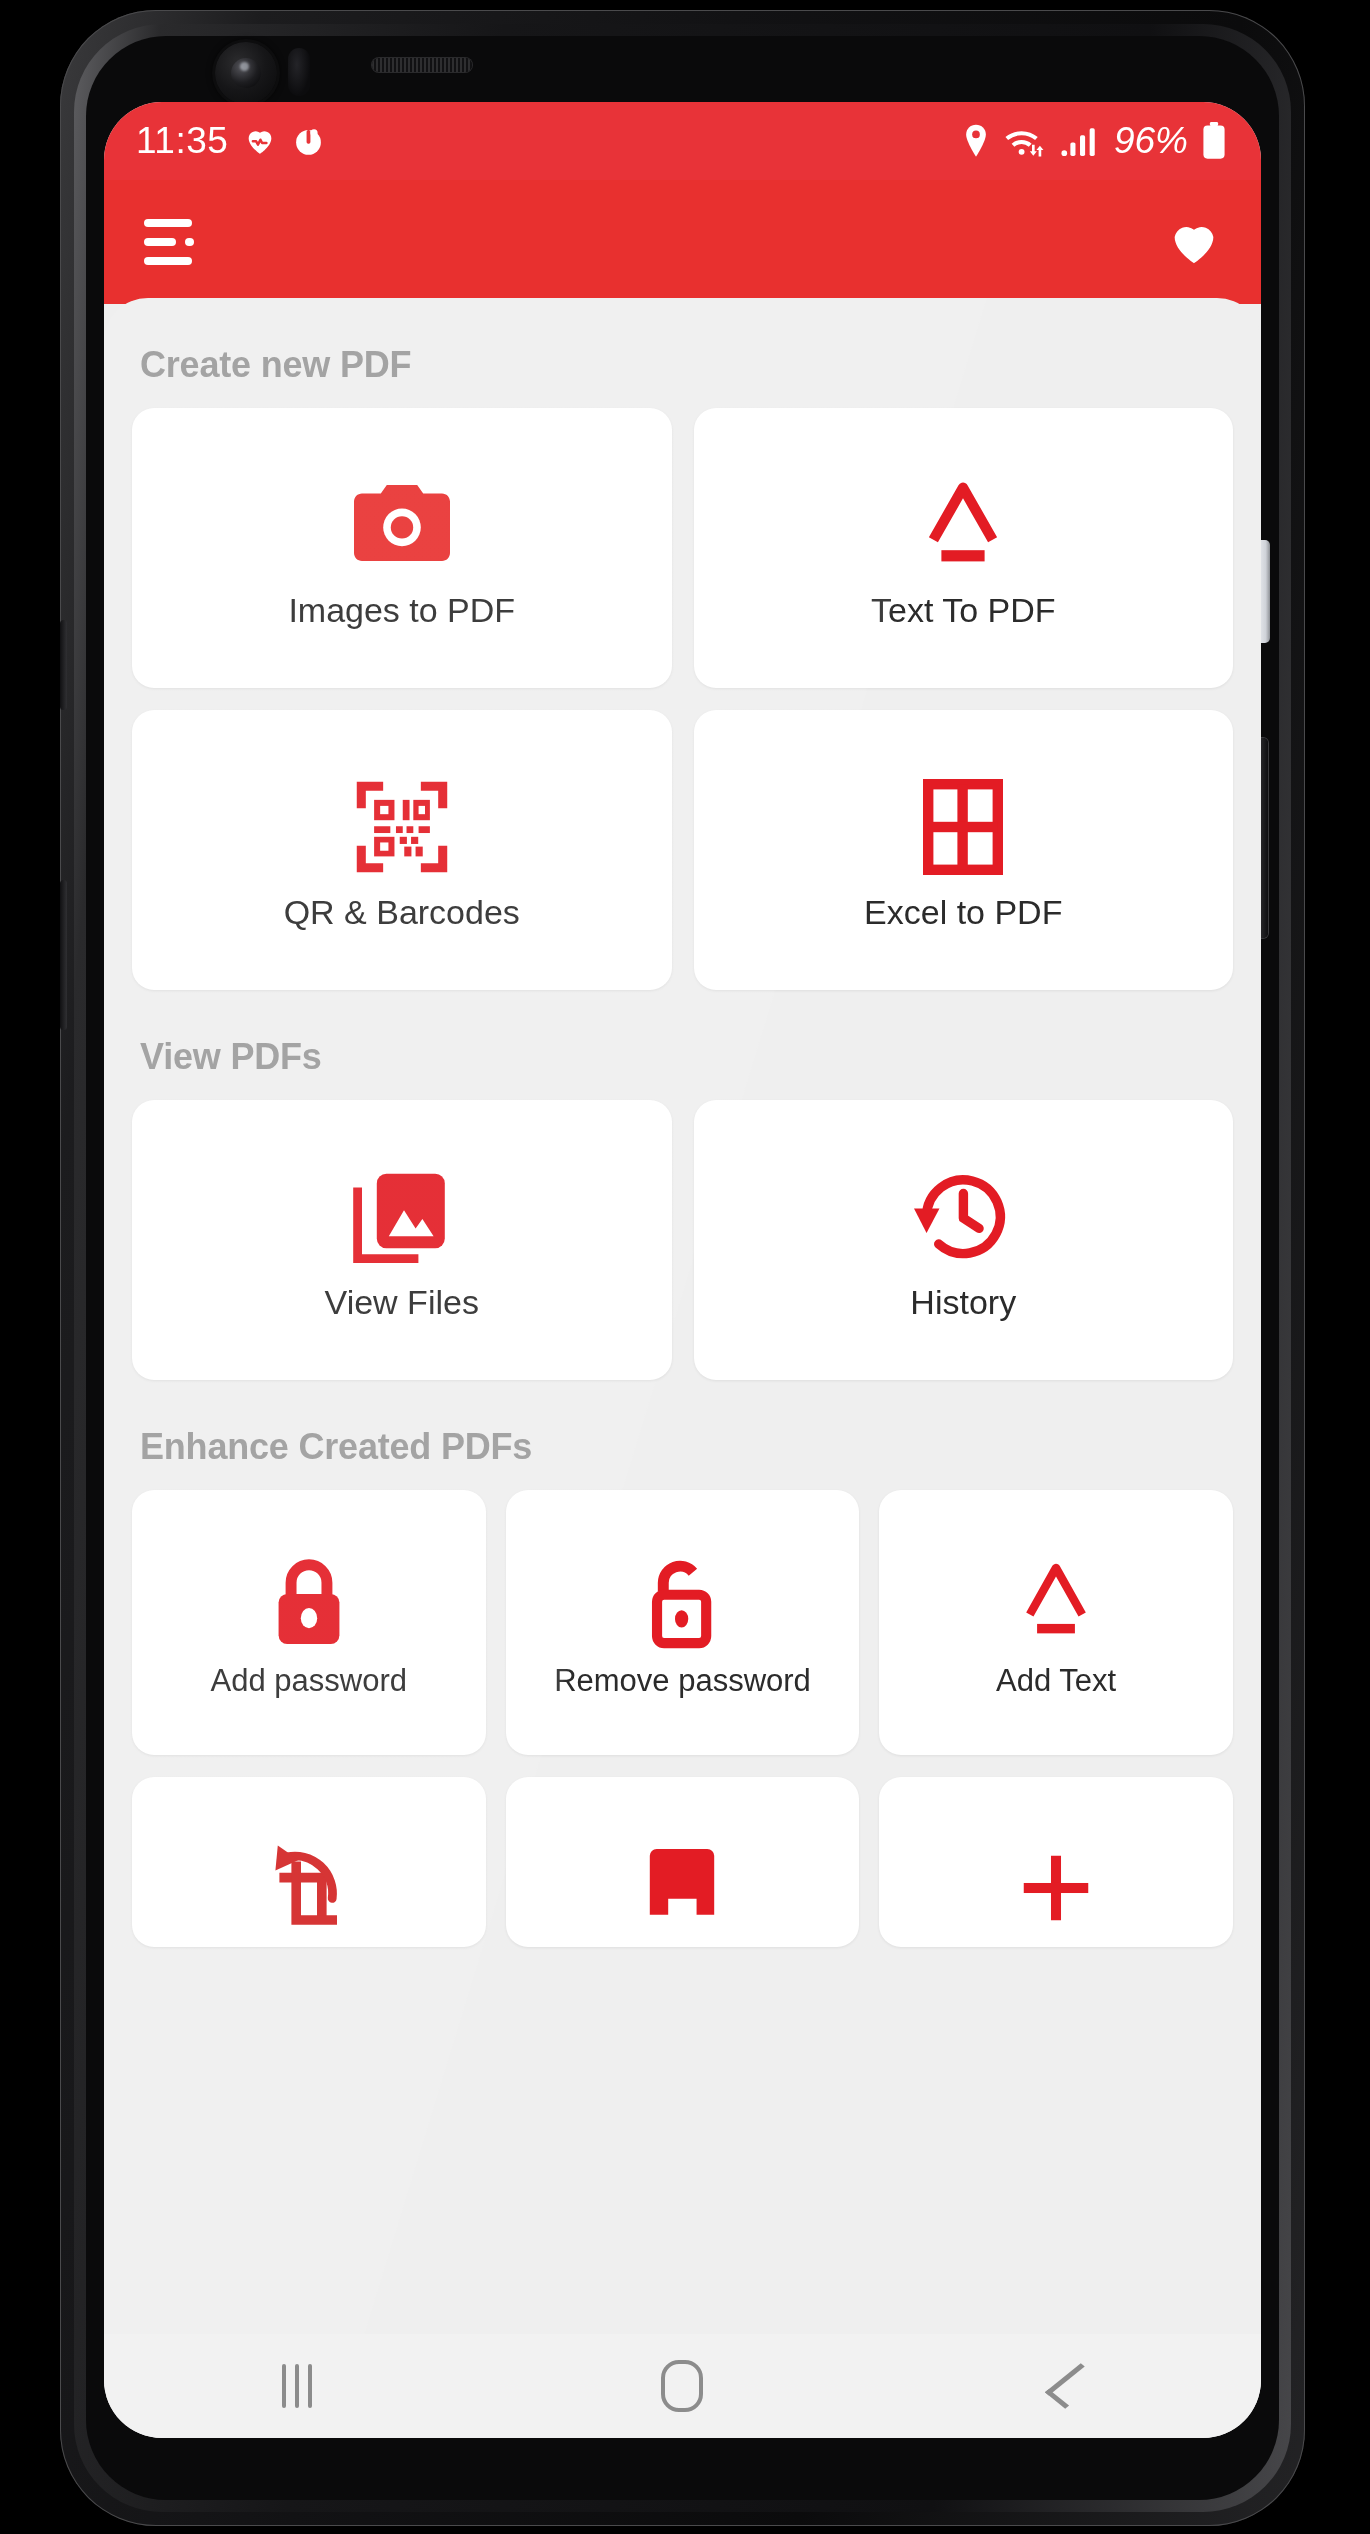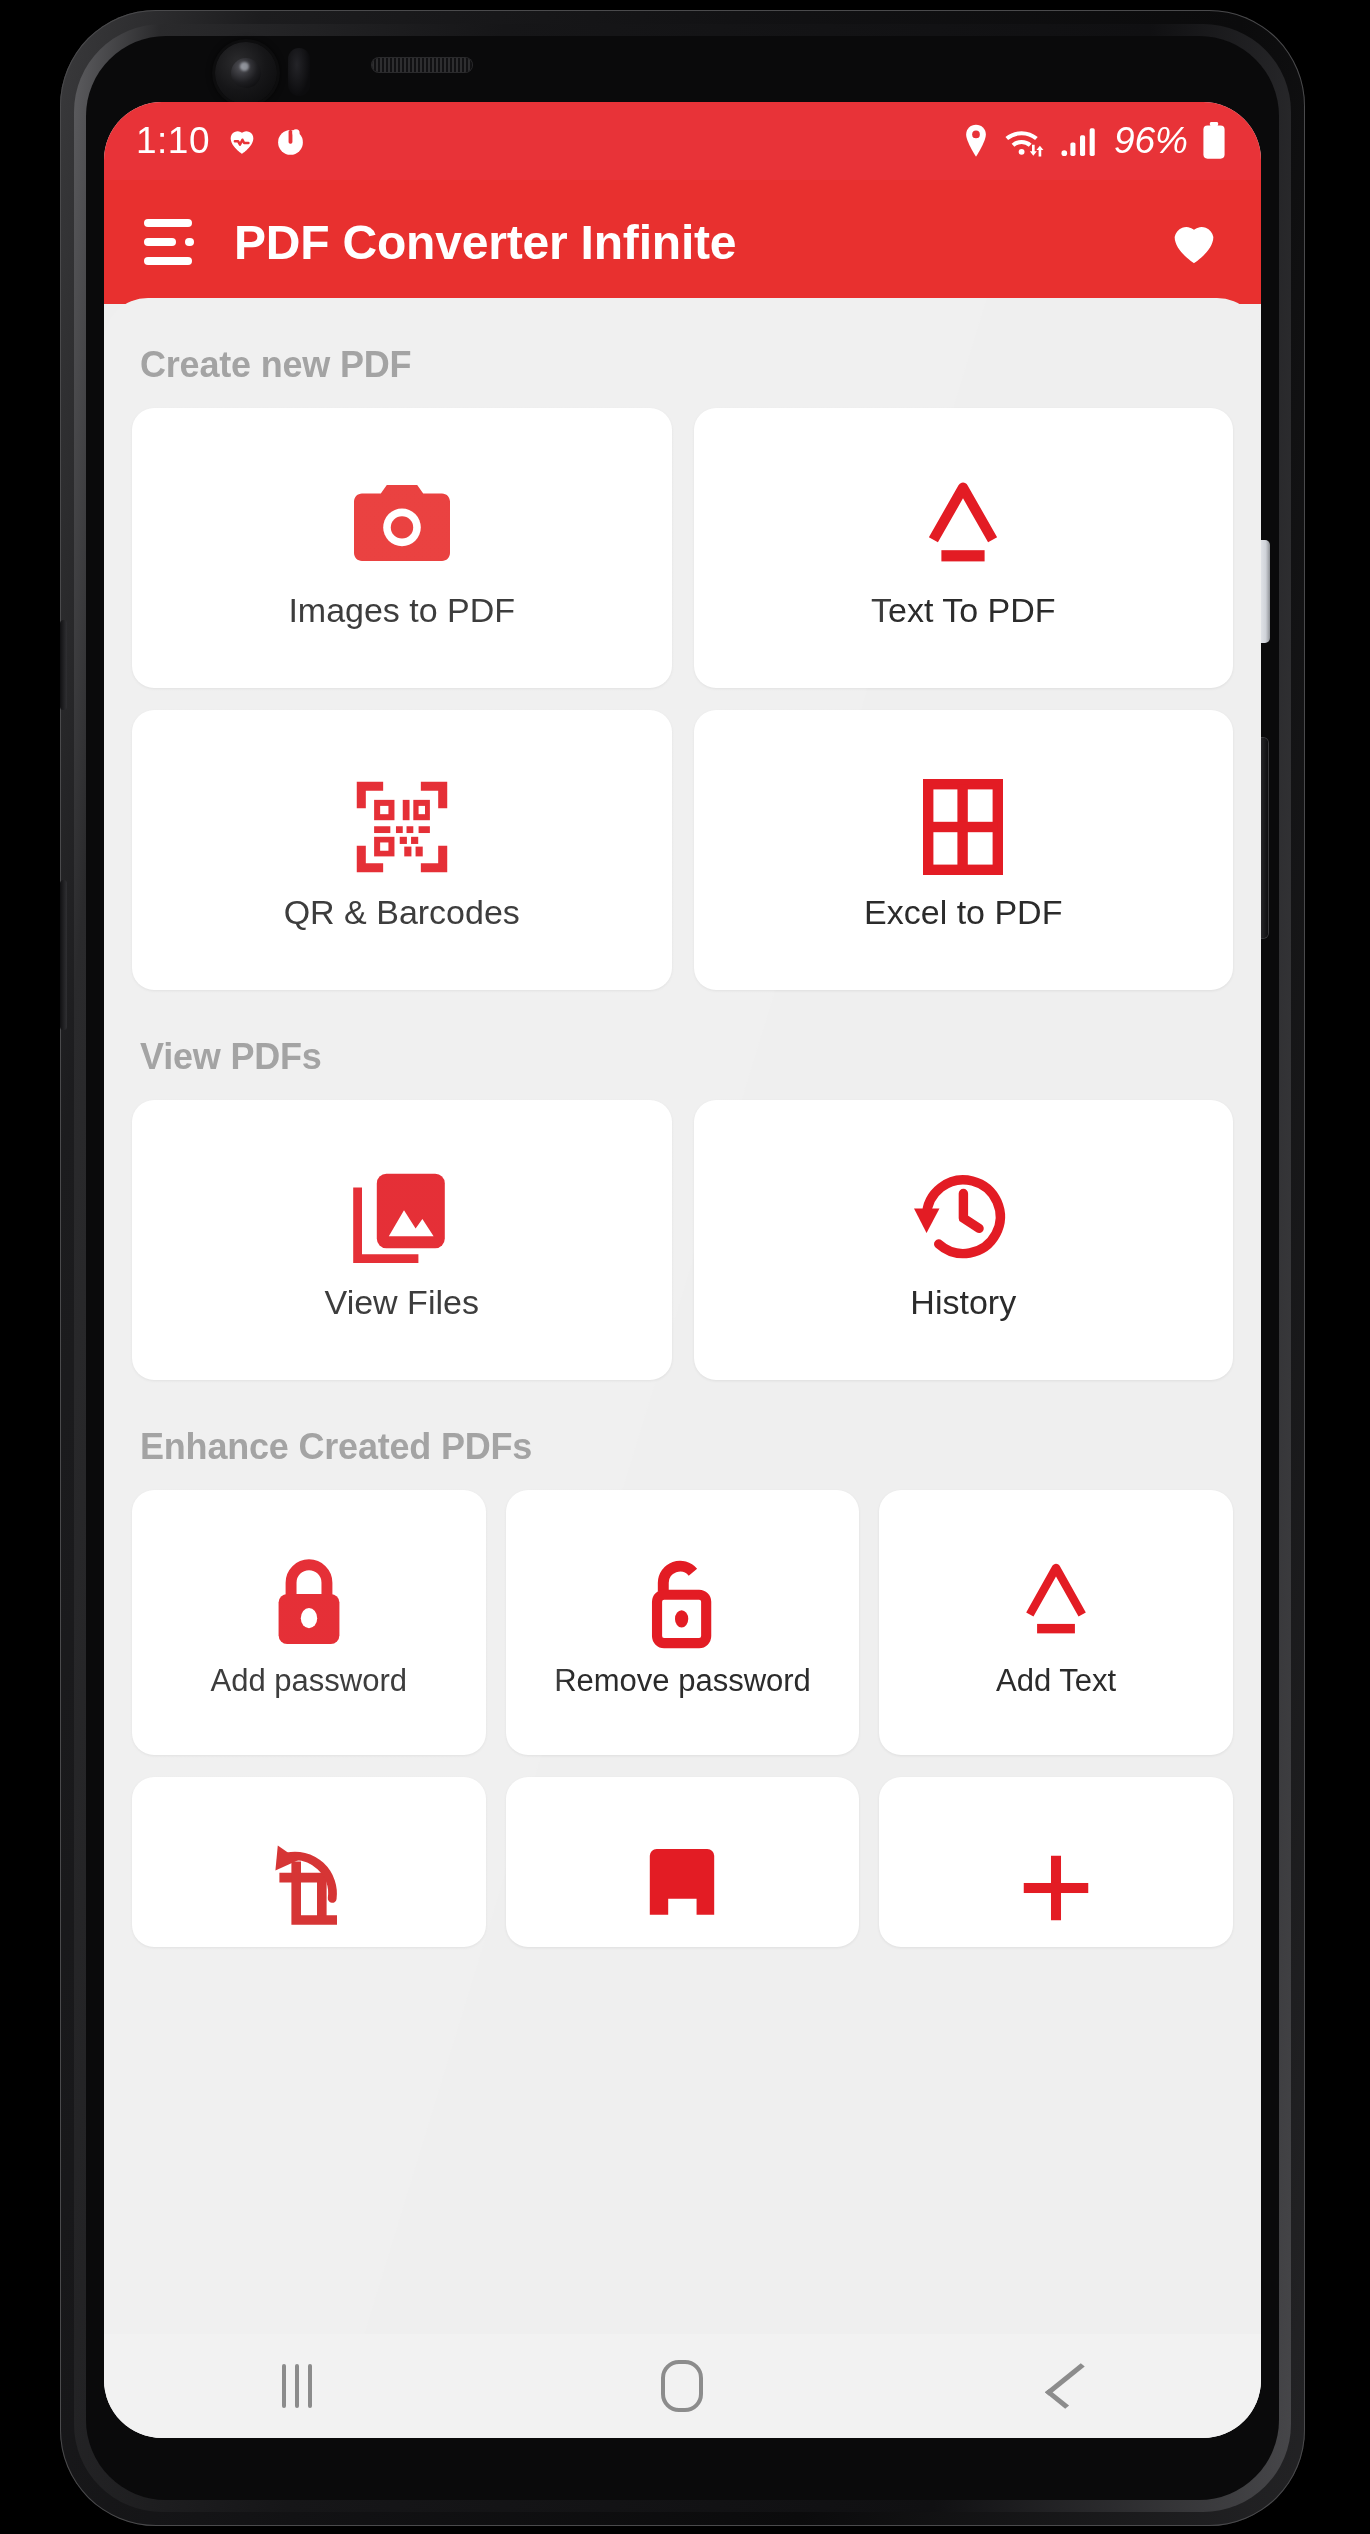--- a/index.html
+++ b/index.html
@@ -243,21 +243,21 @@
   <div class="btn-power"></div>
   <div class="btn-vol"></div>
   <div class="btn-left-a"></div>
   <div class="btn-left-b"></div>
 
   <div class="phone-screen">
     <div class="app">
 
       <div class="statusbar">
         <div class="sb-left">
-          <span class="sb-time">1:10</span>
+          <span class="sb-time">11:35</span>
           <svg class="ico" width="36" height="34" viewBox="0 0 24 24">
             <path fill="#fff" d="M12 21s-8-5.2-8-11a5 5 0 0 1 8-3.9A5 5 0 0 1 20 10c0 5.8-8 11-8 11z"></path>
             <path fill="none" stroke="#e83338" stroke-width="1.8" stroke-linecap="round" stroke-linejoin="round" d="M7 12.2h2.3l1.3 2.3 1.7-3.4 1.2 2.3h3"></path>
           </svg>
           <svg class="ico" width="33" height="34" viewBox="0 0 24 24">
             <circle cx="12" cy="13" r="9" fill="#fff"></circle>
             <rect x="10.6" y="4" width="2.8" height="10" rx="1.2" fill="#e83338"></rect>
             <circle cx="16" cy="6" r="2.6" fill="#fff"></circle>
           </svg>
         </div>
@@ -293,21 +293,20 @@
               <span class="hb-bar hb-long"></span>
             </div>
           <div class="hb-row">
               <span class="hb-bar hb-mid"></span>
               <span class="hb-dot"></span>
             </div>
           <div class="hb-row">
               <span class="hb-bar hb-long"></span>
             </div>
         </div>
-        <div class="apptitle">PDF Converter Infinite</div>
         <svg class="fav-heart" width="58" height="54" viewBox="0 0 24 24">
           <path fill="#fff" d="M12 21.4s-8.6-5.4-8.6-11.6A5.3 5.3 0 0 1 12 6.6a5.3 5.3 0 0 1 8.6 3.2c0 6.2-8.6 11.6-8.6 11.6z"></path>
         </svg>
       </div>
 
       <div class="sheet">
 
         <div class="section-title">Create new PDF</div>
         <div class="grid2">
 

